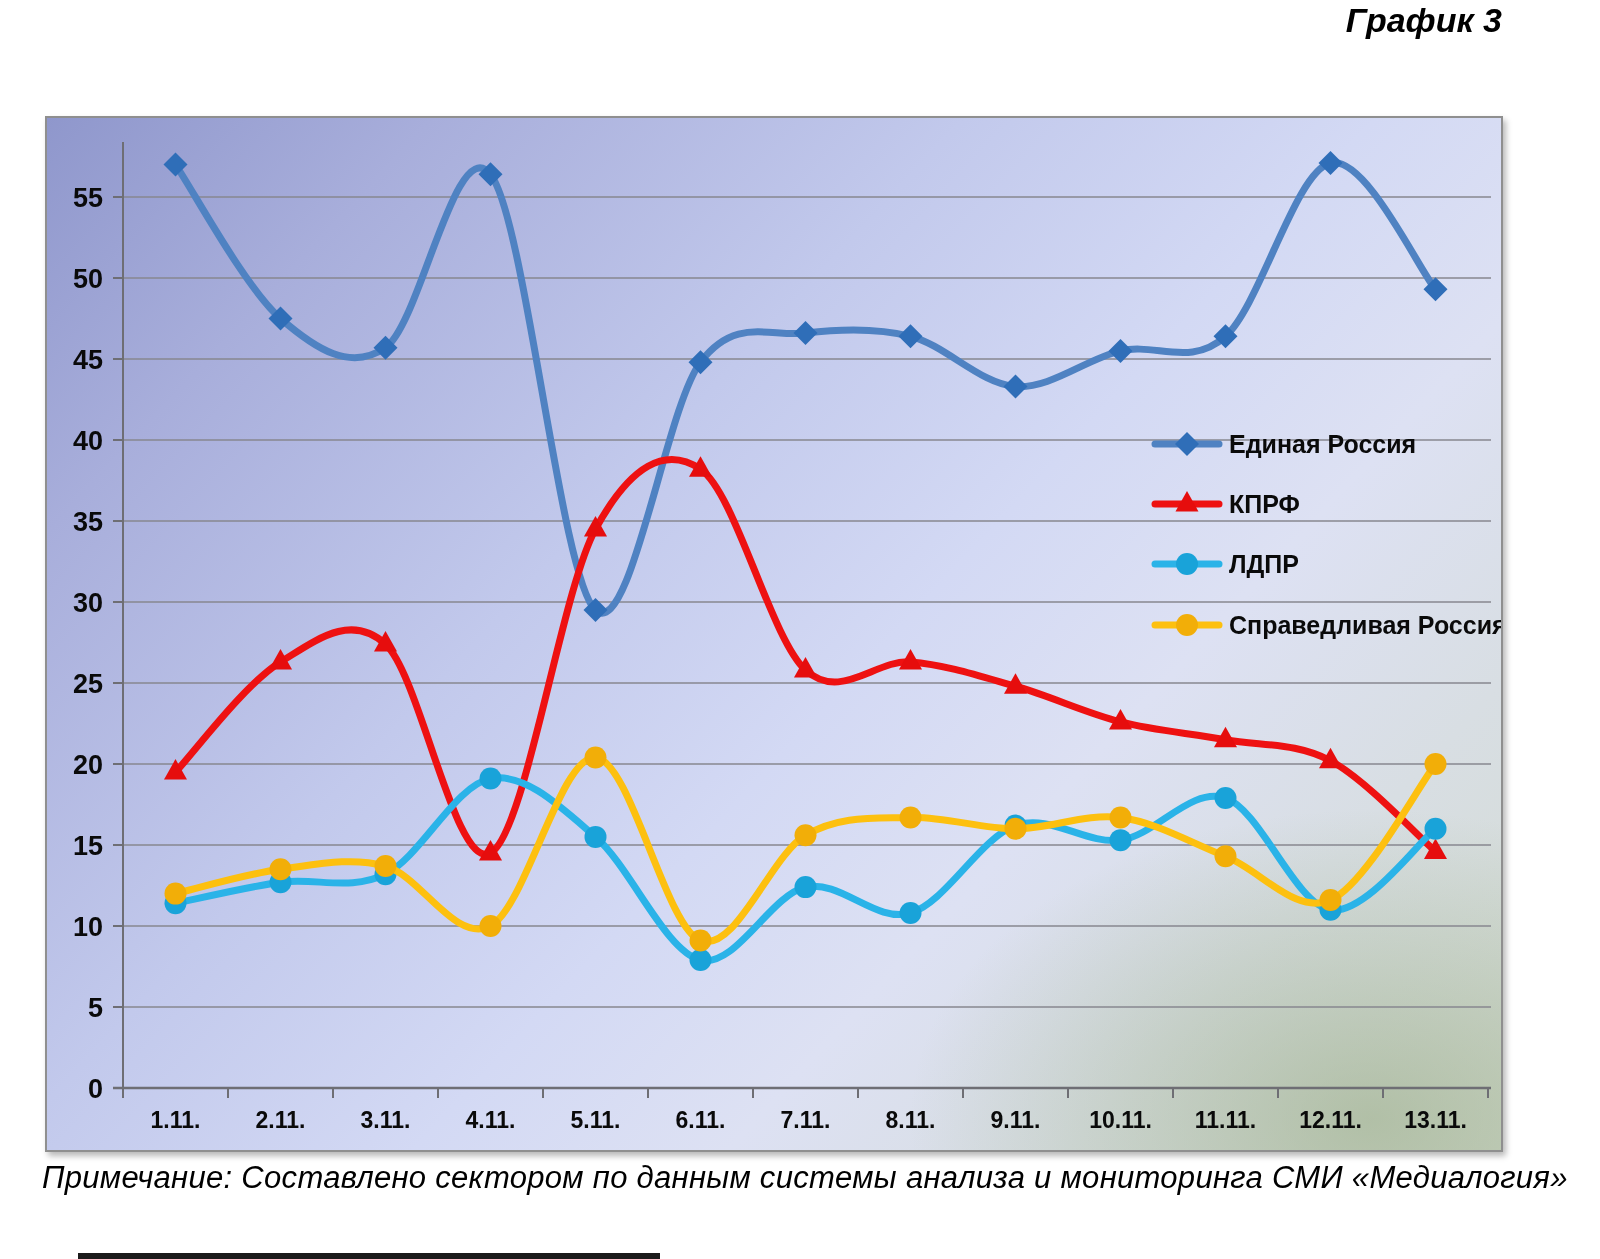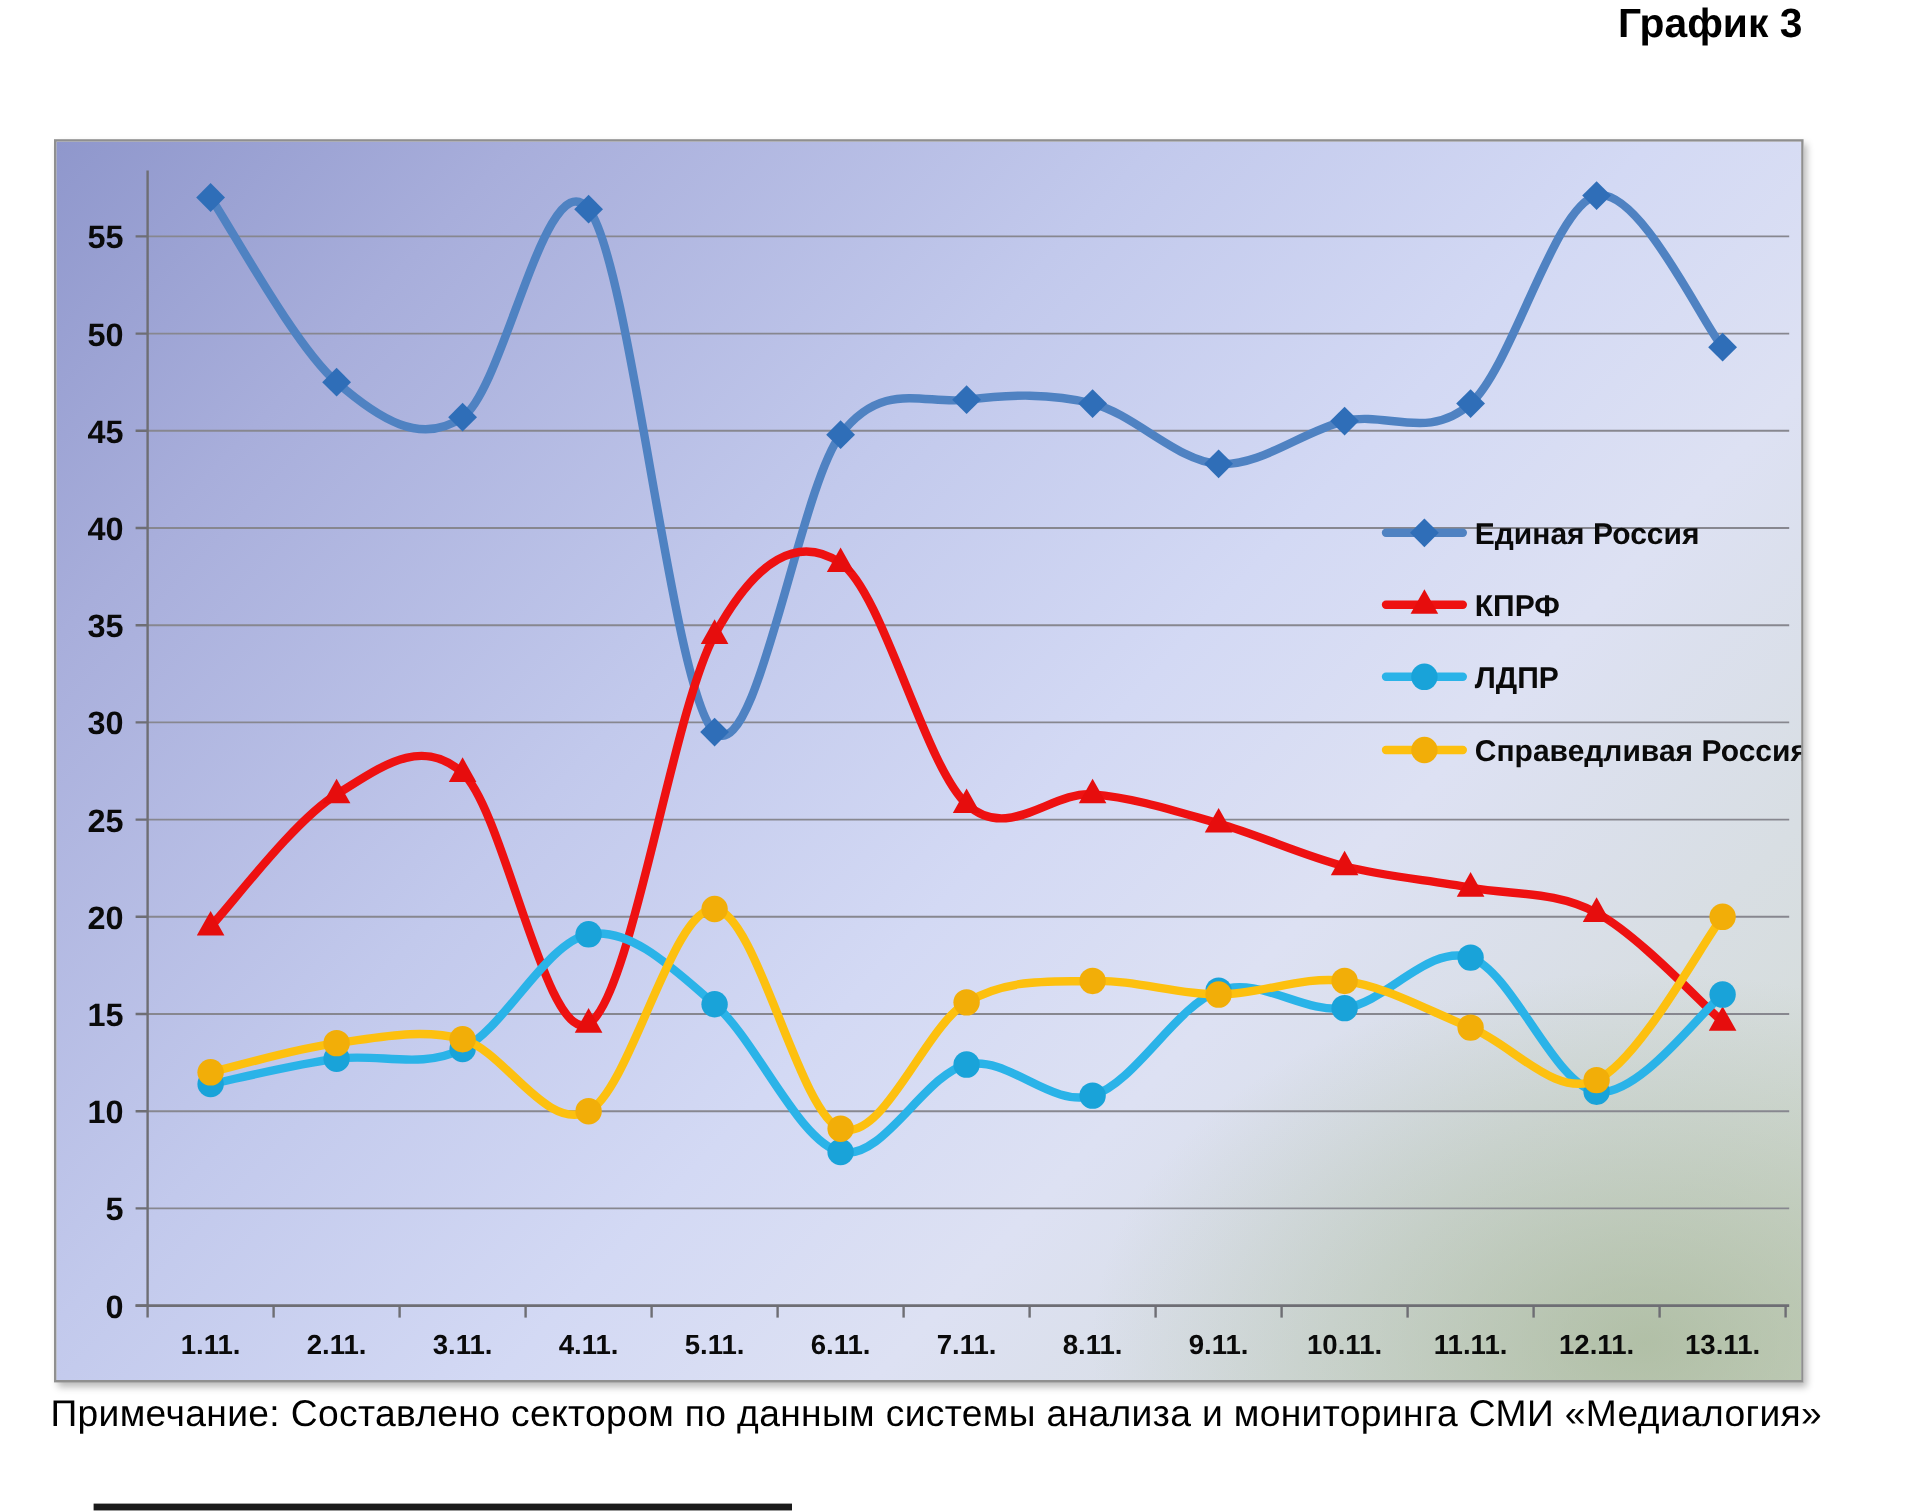--- a/index.html
+++ b/index.html
@@ -1,27 +1,27 @@
 <!DOCTYPE html>
 <html><head>
 <meta charset="utf-8">
 <style>
   html,body{margin:0;padding:0;background:#fff;}
   *{box-sizing:border-box;}
   .page{position:relative;width:1600px;height:1259px;background:#ffffff;overflow:hidden;
         font-family:"Liberation Sans","DejaVu Sans",sans-serif;color:#000;}
-  .figure-label{position:absolute;top:1px;right:98px;font-size:34px;font-weight:bold;}
+  .figure-label{position:absolute;top:1px;right:98px;font-size:34px;font-weight:bold;font-style:italic;}
   .title{position:absolute;top:44px;left:45px;width:1458px;text-align:center;
          font-size:31px;font-weight:bold;line-height:35px;}
   .chart-box{position:absolute;left:45px;top:116px;width:1458px;height:1036px;
          border:2px solid #8f8f8f;box-shadow:3px 4px 6px rgba(0,0,0,0.28);
          background:
            radial-gradient(ellipse 640px 430px at 91% 97%, rgba(148,168,126,0.55), rgba(148,168,126,0) 72%),
            linear-gradient(133deg,#8f97cc 0%,#a8aedb 16%,#c2c9ec 38%,#d3d9f4 55%,#dde1f3 68%,#d8dee3 82%,#d3dbd2 100%);}
-  .note{position:absolute;left:42px;top:1160px;width:1530px;font-size:31px;letter-spacing:0.3px;}
+  .note{position:absolute;left:42px;top:1160px;width:1530px;font-size:31px;font-style:italic;letter-spacing:0.3px;}
   .artifact{position:absolute;left:78px;top:1253px;width:582px;height:6px;background:#1b1b1b;}
   svg text{font-family:"Liberation Sans","DejaVu Sans",sans-serif;fill:#0a0a0a;}
 </style>
 </head>
 <body>
 
 <div class="page">
   <div class="figure-label">График 3</div>
   <div class="chart-box">
     <svg id="chart" width="1454" height="1032" viewBox="0 0 1454 1032">

